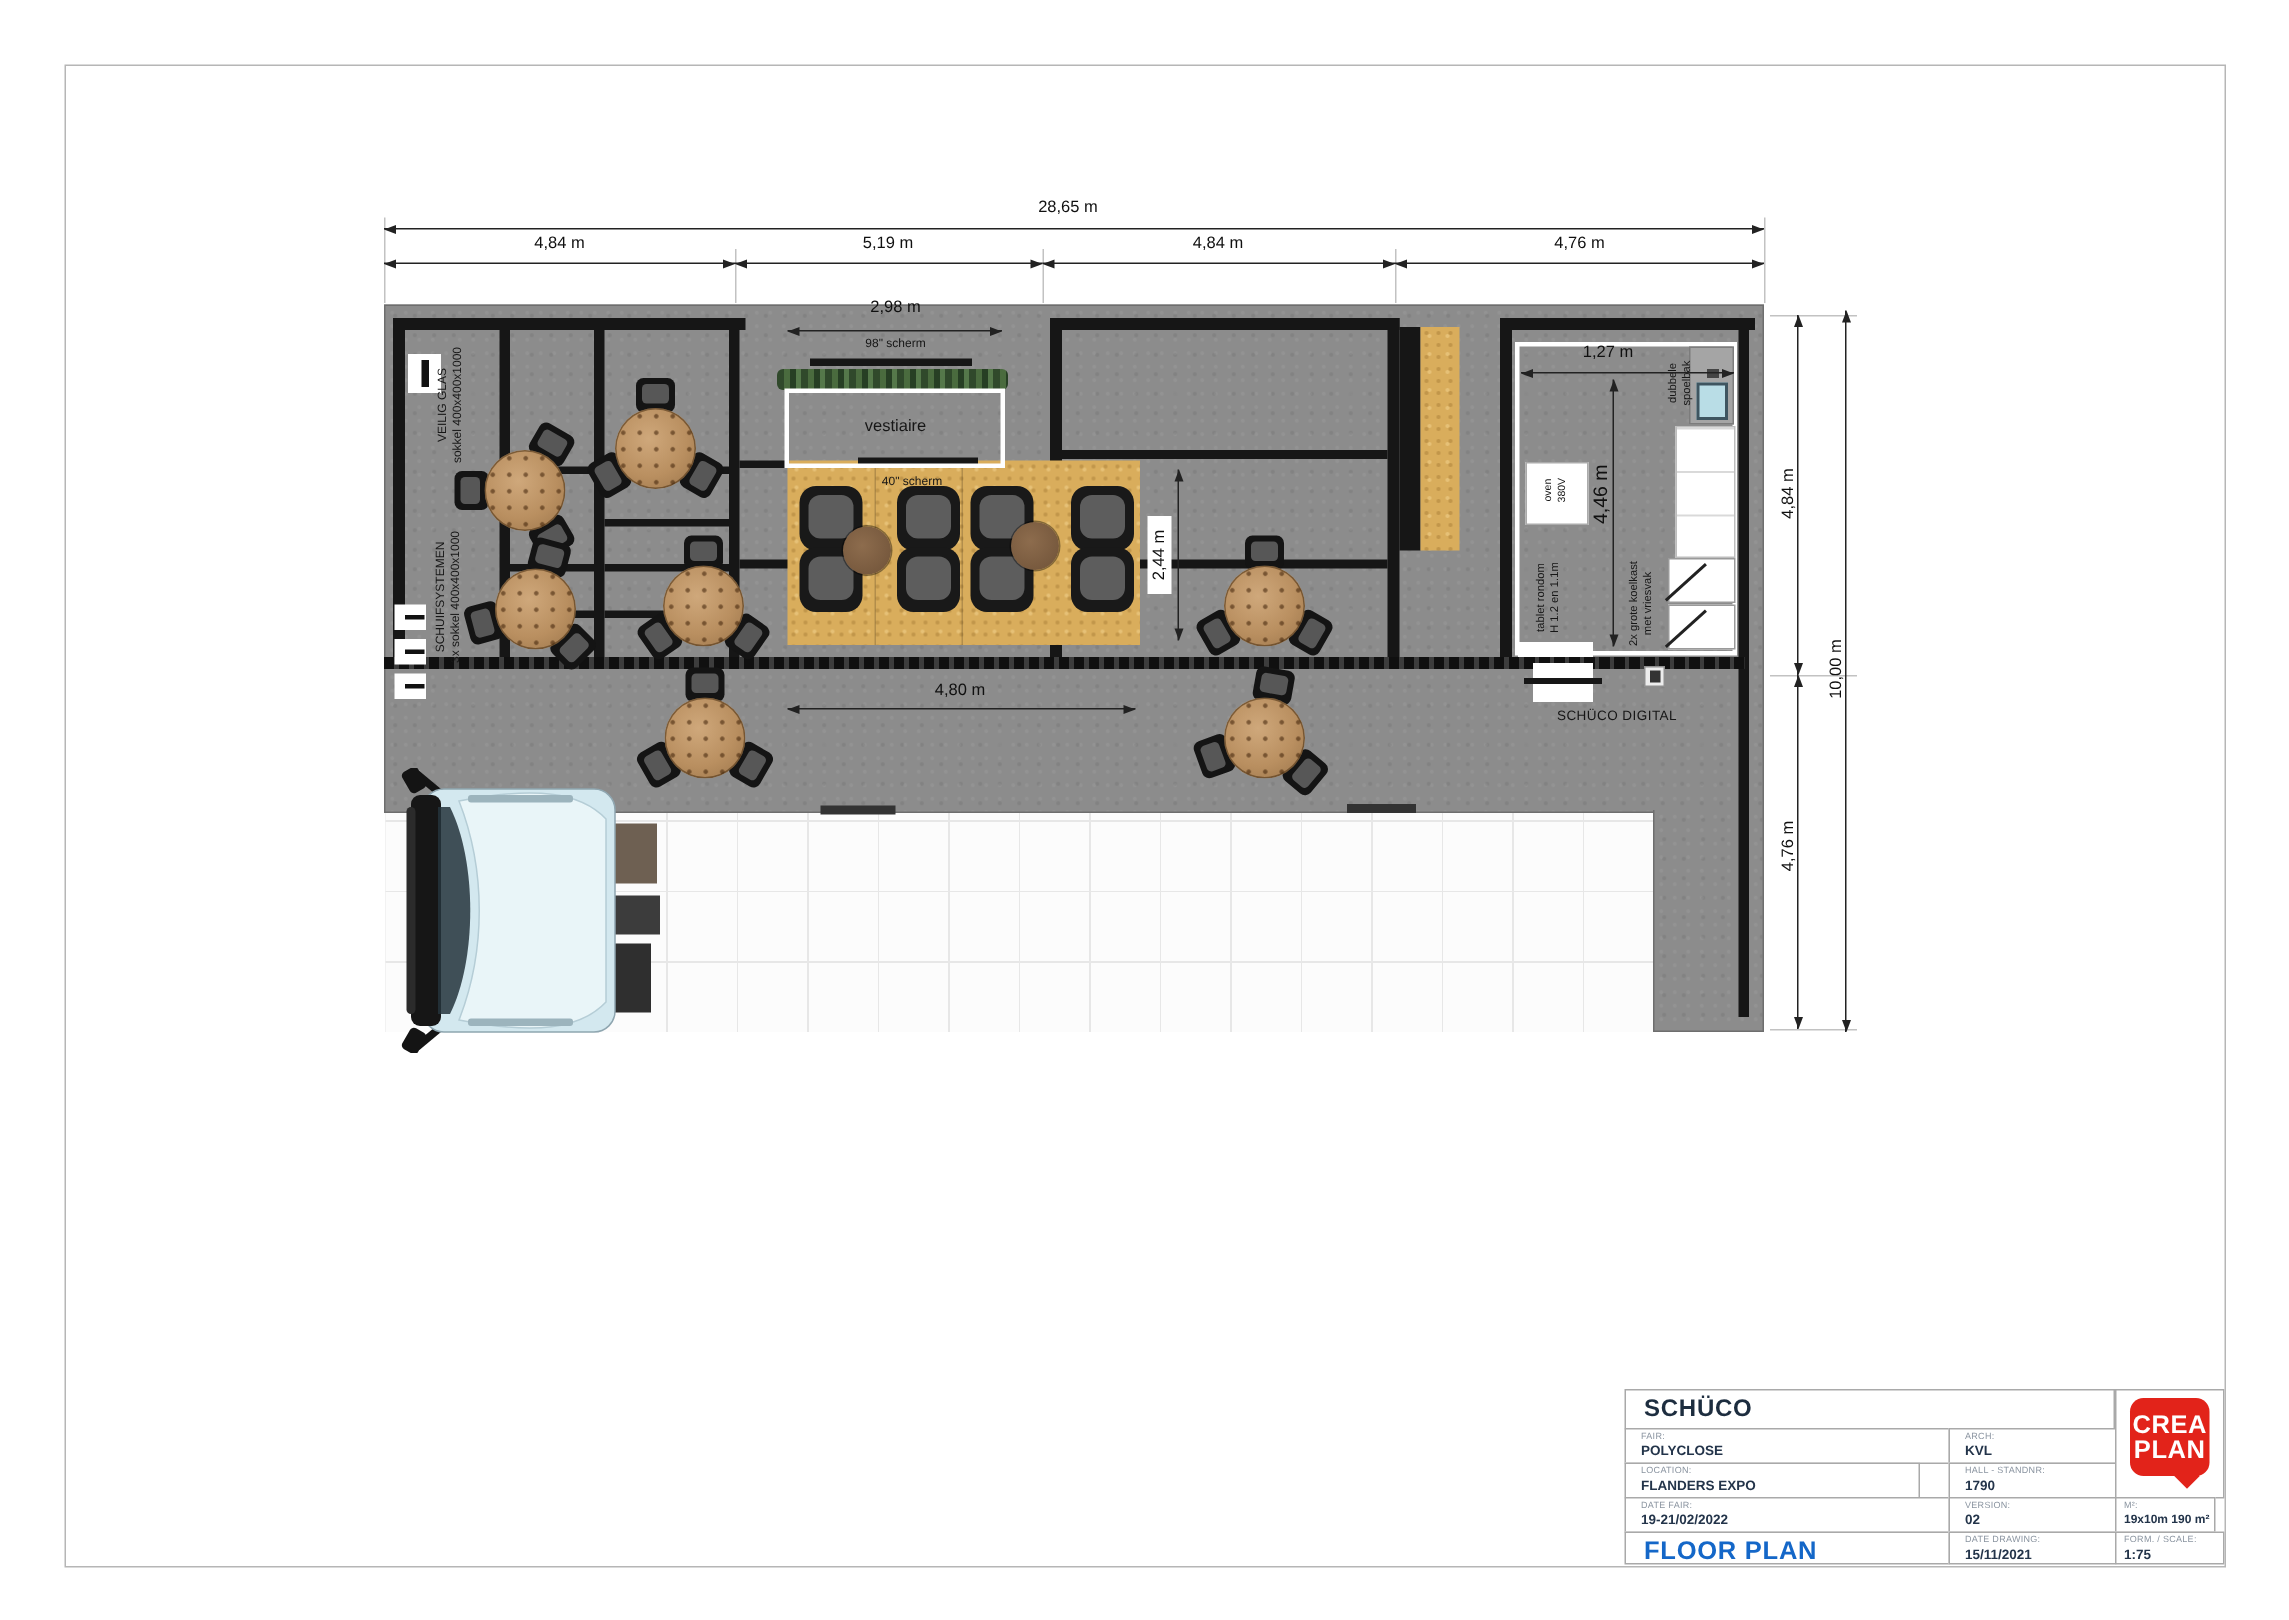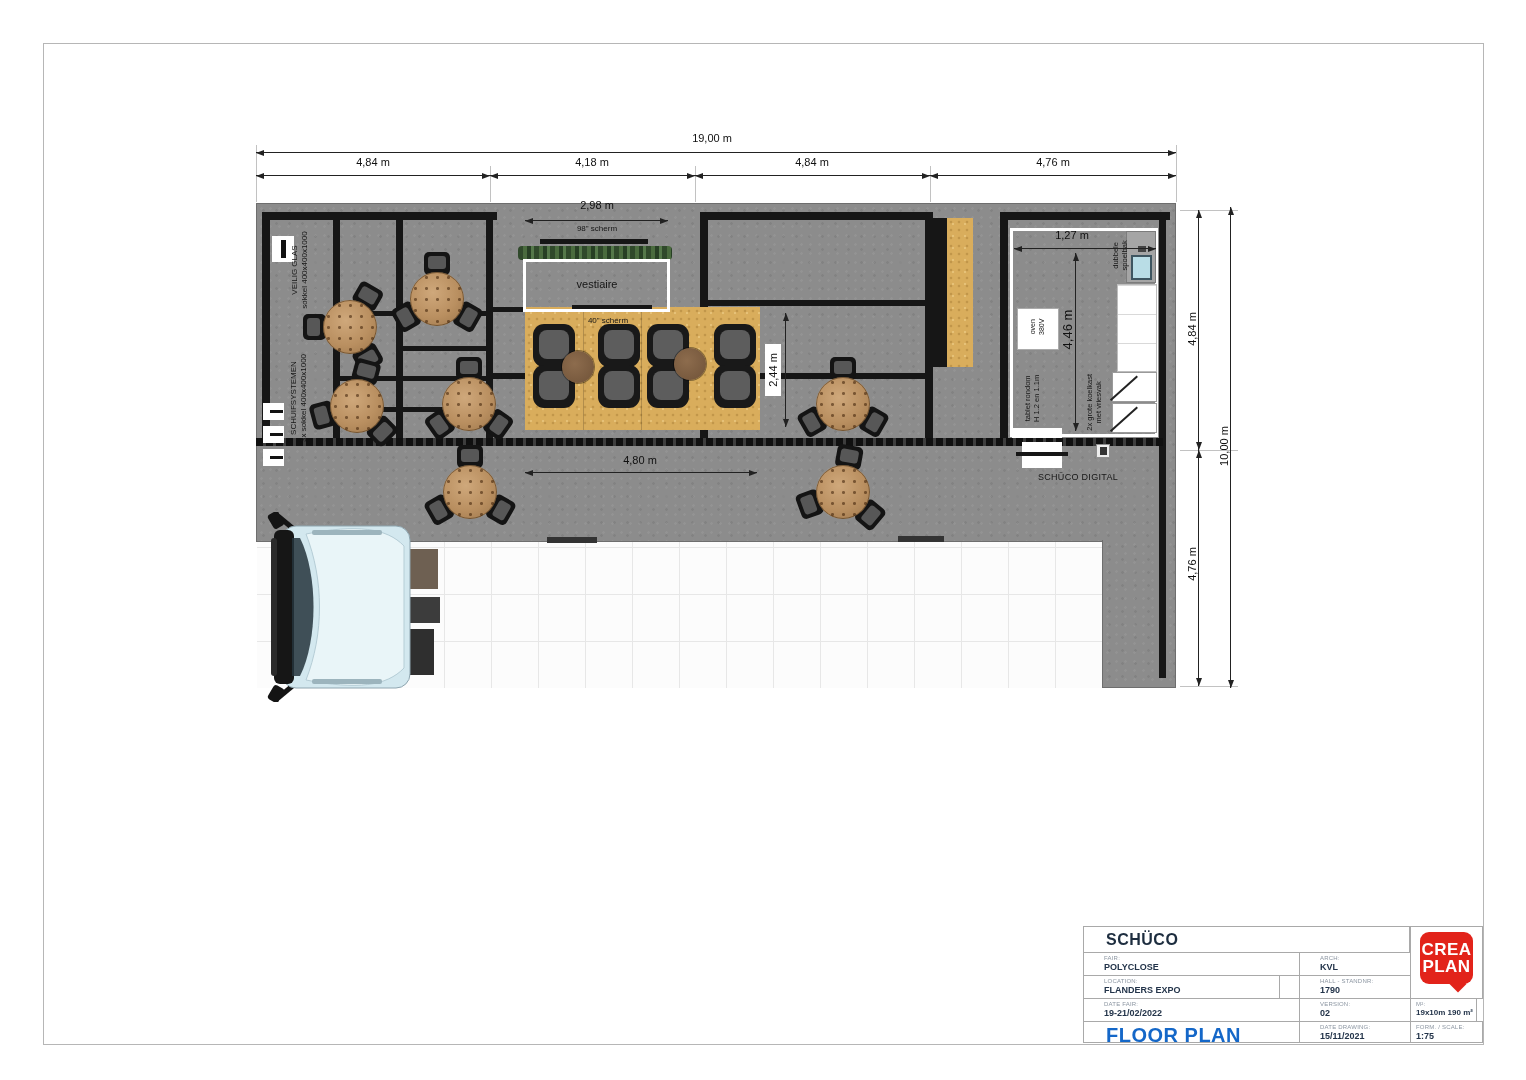--- a/index.html
+++ b/index.html
@@ -55,21 +55,21 @@
   .lch{position:absolute;width:42px;height:43px;background:#191919;border-radius:11px;}
   .lch::after{content:"";position:absolute;left:6px;top:6px;right:6px;bottom:8px;
       background:#5d5d5d;border-radius:8px;}
   .smalltable{position:absolute;width:32px;height:32px;border-radius:50%;
       background:radial-gradient(circle at 40% 40%, #8d6c4d, #6f5238);box-shadow:0 0 0 1px rgba(0,0,0,.4);}
   
   .plants{position:absolute;border-radius:4px;
       background:repeating-linear-gradient(90deg,#30492b 0 5px,#4a6b3e 5px 9px,#273f24 9px 13px,#55784a 13px 16px);}
   .roombox{position:absolute;border:3px solid #ffffff;box-sizing:border-box;}
   
-  .tb-cell{position:absolute;border:1px solid #a9a9a9;box-sizing:border-box;background:#fff;padding:2px 0 0 20px;}
+  .tb-cell{position:absolute;border:1px solid #a9a9a9;box-sizing:border-box;background:#fff;padding:2px 0 0 10px;}
   .tb-label{font-size:6px;color:#8b95a1;letter-spacing:.2px;}
   .tb-value{font-size:9px;font-weight:bold;color:#23344a;margin-top:1px;}
   .logo-bubble{position:absolute;left:1420px;top:932px;width:53px;height:52px;background:#e2231a;border-radius:9px;
       display:flex;align-items:center;justify-content:center;}
   .logo-tail{position:absolute;left:1452px;top:978px;width:12px;height:12px;background:#e2231a;transform:rotate(45deg);}
   .logo-text{color:#fff;font-weight:bold;font-size:17px;line-height:1.0;text-align:center;letter-spacing:.4px;white-space:pre-line;}
 </style>
 </head>
 <body>
 
@@ -238,24 +238,24 @@
     <path d="M44,22 C95,12 125,16 142,34 L142,156 C125,174 95,178 44,168 C62,122 62,68 44,22 Z" fill="#e9f5f8" stroke="#b5cdd6"></path>
     <rect x="50" y="18" width="70" height="5" rx="2" fill="#9cb4bd"></rect>
     <rect x="50" y="167" width="70" height="5" rx="2" fill="#9cb4bd"></rect>
   </svg>
 
   <div class="ext" style="left:256px;top:145px;width:1px;height:57px;"></div>
   <div class="ext" style="left:490px;top:166px;width:1px;height:36px;"></div>
   <div class="ext" style="left:695px;top:166px;width:1px;height:36px;"></div>
   <div class="ext" style="left:930px;top:166px;width:1px;height:36px;"></div>
   <div class="ext" style="left:1176px;top:145px;width:1px;height:57px;"></div>
-  <div class="dim-label" style="left:672px;top:132px;width:80px;">19,00 m</div>
+  <div class="dim-label" style="left:672px;top:132px;width:80px;">28,65 m</div>
   <div class="dim-h" style="left:256px;top:152px;width:920px;"></div>
   <div class="dim-label" style="left:333px;top:156px;width:80px;">4,84 m</div>
-  <div class="dim-label" style="left:552px;top:156px;width:80px;">4,18 m</div>
+  <div class="dim-label" style="left:552px;top:156px;width:80px;">5,19 m</div>
   <div class="dim-label" style="left:772px;top:156px;width:80px;">4,84 m</div>
   <div class="dim-label" style="left:1013px;top:156px;width:80px;">4,76 m</div>
   <div class="dim-h" style="left:256px;top:175px;width:234px;"></div>
   <div class="dim-h" style="left:490px;top:175px;width:205px;"></div>
   <div class="dim-h" style="left:695px;top:175px;width:235px;"></div>
   <div class="dim-h" style="left:930px;top:175px;width:246px;"></div>
 
   <div class="ext" style="left:1180px;top:210px;width:58px;height:1px;"></div>
   <div class="ext" style="left:1180px;top:450px;width:58px;height:1px;"></div>
   <div class="ext" style="left:1180px;top:686px;width:58px;height:1px;"></div>
@@ -286,21 +286,21 @@
   </div>
   <div class="tb-cell" style="left:1083px;top:975px;width:197px;height:24px;">
     <div class="tb-label">LOCATION:</div>
     <div class="tb-value">FLANDERS EXPO</div>
   </div>
   <div class="tb-cell" style="left:1083px;top:998px;width:217px;height:24px;">
     <div class="tb-label">DATE FAIR:</div>
     <div class="tb-value">19-21/02/2022</div>
   </div>
   <div class="tb-cell" style="left:1083px;top:1021px;width:217px;height:22px;">
-    <div style="font-size:20px;font-weight:bold;color:#1467c8;letter-spacing:.5px;margin-left:2px;">FLOOR PLAN</div>
+    <div style="font-size:17px;font-weight:bold;color:#1467c8;letter-spacing:.5px;margin-left:2px;">FLOOR PLAN</div>
   </div>
   <div class="tb-cell" style="left:1299px;top:952px;width:112px;height:24px;">
     <div class="tb-label">ARCH:</div>
     <div class="tb-value">KVL</div>
   </div>
   <div class="tb-cell" style="left:1299px;top:975px;width:112px;height:24px;">
     <div class="tb-label">HALL - STANDNR:</div>
     <div class="tb-value">1790</div>
   </div>
   <div class="tb-cell" style="left:1299px;top:998px;width:112px;height:24px;">

